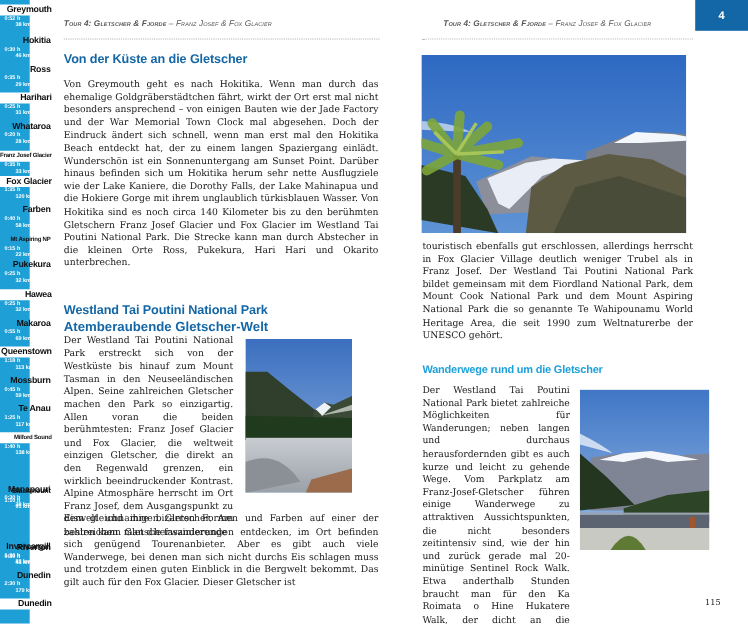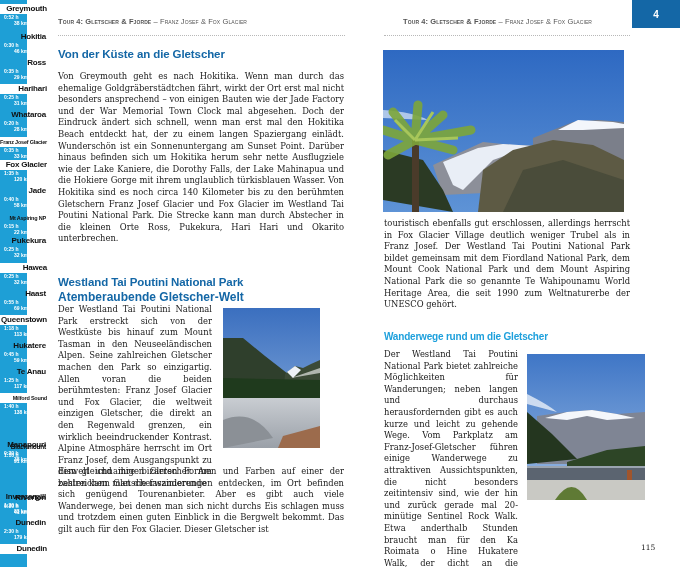--- a/index.html
+++ b/index.html
@@ -31,21 +31,21 @@
   .leg {
     display: block; color: #ffffff; font-size: 5px; line-height: 6px;
     font-weight: bold; padding-left: 4px;
   }
   .leg .km { display: block; padding-left: 10px; }
 
   
   .running-head {
     position: absolute; top: 17px;
     font-family: "Liberation Sans", sans-serif; font-size: 7.5px; color: #555;
-    font-weight: bold; letter-spacing: 0.1px; font-variant: small-caps;
+    font-weight: bold; letter-spacing: 0.1px; font-variant: small-caps; font-style: italic;
   }
   .running-head .sub { font-weight: normal; }
   .dotted-rule {
     position: absolute; top: 35px; height: 0; border-top: 1px dotted #b8b8b8;
   }
   .chapter-tab {
     position: absolute; left: 632px; top: 0; width: 48px; height: 28px;
     background: #1467a6; color: #fff;
     font-family: "Liberation Sans", sans-serif; font-size: 10px; font-weight: bold;
     display: flex; align-items: center; justify-content: center;
@@ -108,45 +108,45 @@
   </div>
   <div class="stop" style="top:137px">
     <span class="stop-name pill small">Franz Josef Glacier</span>
     <span class="leg"><span>0:35 h</span><span class="km">33 km</span></span>
   </div>
   <div class="stop" style="top:160px">
     <span class="stop-name pill">Fox Glacier</span>
     <span class="leg"><span>1:35 h</span><span class="km">120 km</span></span>
   </div>
   <div class="stop" style="top:186px">
-    <span class="stop-name">Jade</span>
+    <span class="stop-name">Farben</span>
     <span class="leg"><span>0:40 h</span><span class="km">58 km</span></span>
   </div>
   <div class="stop" style="top:213px">
     <span class="stop-name small">Mt Aspiring NP</span>
     <span class="leg"><span>0:15 h</span><span class="km">22 km</span></span>
   </div>
   <div class="stop" style="top:236px">
     <span class="stop-name">Pukekura</span>
     <span class="leg"><span>0:25 h</span><span class="km">32 km</span></span>
   </div>
   <div class="stop" style="top:263px">
     <span class="stop-name pill">Hawea</span>
     <span class="leg"><span>0:25 h</span><span class="km">32 km</span></span>
   </div>
   <div class="stop" style="top:289px">
-    <span class="stop-name">Haast</span>
+    <span class="stop-name">Makaroa</span>
     <span class="leg"><span>0:55 h</span><span class="km">69 km</span></span>
   </div>
   <div class="stop" style="top:315px">
     <span class="stop-name pill">Queenstown</span>
     <span class="leg"><span>1:18 h</span><span class="km">113 km</span></span>
   </div>
   <div class="stop" style="top:341px">
-    <span class="stop-name">Hukatere</span>
+    <span class="stop-name">Mossburn</span>
     <span class="leg"><span>0:45 h</span><span class="km">59 km</span></span>
   </div>
   <div class="stop" style="top:367px">
     <span class="stop-name">Te Anau</span>
     <span class="leg"><span>1:25 h</span><span class="km">117 km</span></span>
   </div>
   <div class="stop" style="top:393px">
     <span class="stop-name pill small">Milford Sound</span>
     <span class="leg"><span>1:40 h</span><span class="km">138 km</span></span>
   </div>

